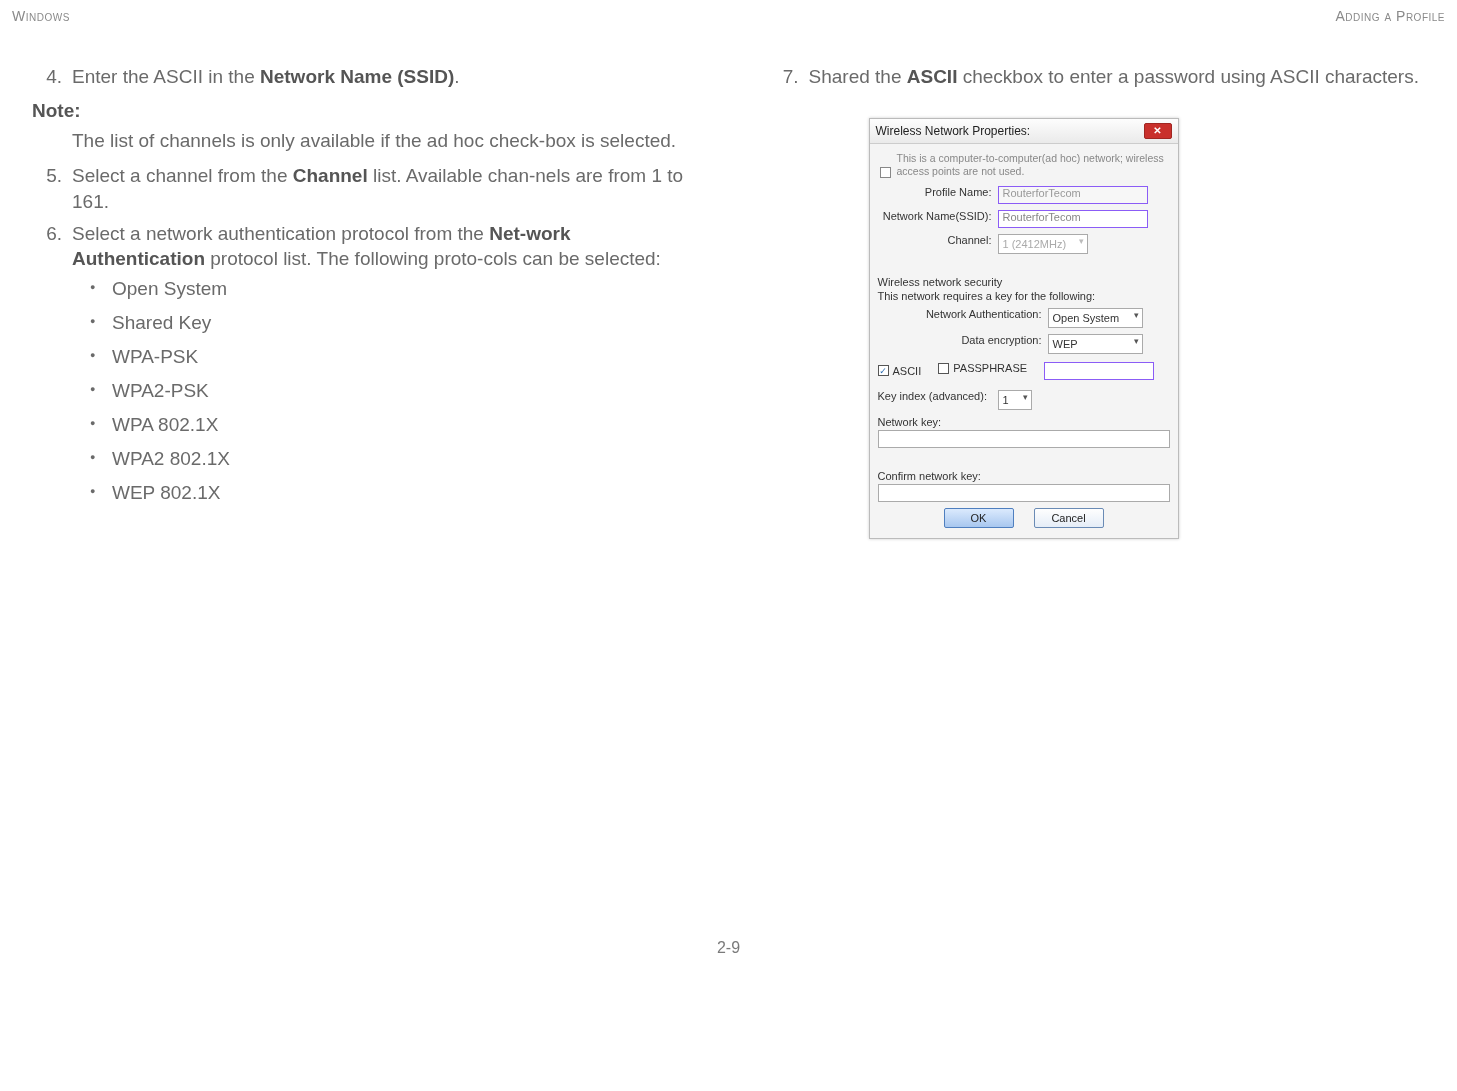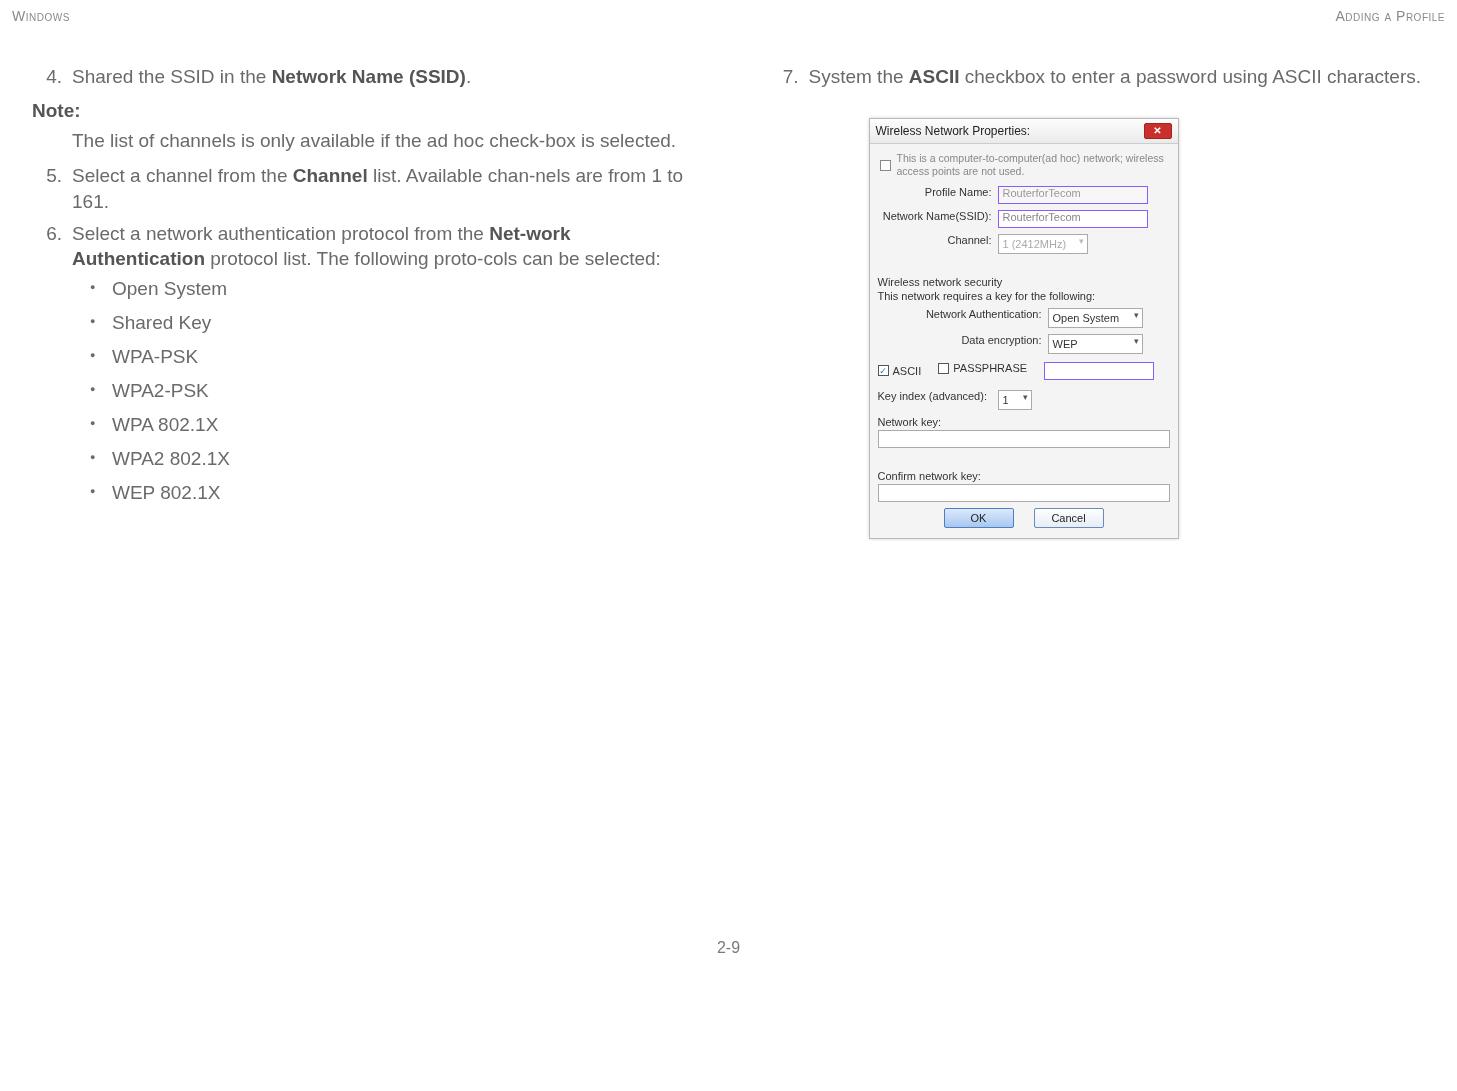--- a/index.html
+++ b/index.html
@@ -144,21 +144,21 @@
   .dlg-select::after {
     content: "▾";
     position: absolute;
     right: 3px;
     top: 1px;
     font-size: 9px;
     color: #555;
   }
   .dlg-select.disabled { color:#aaa; }
   .dlg-select.disabled::after { color:#bbb; }
-  .adhoc-row { display:flex; align-items:center; margin-bottom:8px; }
+  .adhoc-row { display:flex; align-items:flex-end; margin-bottom:8px; }
   .adhoc-row .cb { margin: 2px 6px 0 2px; width:11px; height:11px; border:1px solid #888; background:#fff; flex-shrink:0;}
   .adhoc-row .txt { color:#888; font-size:10.5px; line-height:1.25; }
   .section-label { font-size:11px; color:#333; margin:22px 0 2px 0; }
   .sub-label { font-size:11px; color:#333; margin-bottom:6px; }
   .cb-inline { display:inline-flex; align-items:center; margin-right:14px; font-size:11px; color:#333;}
   .cb-box { width:11px;height:11px;border:1px solid #555;background:#fff;margin-right:4px;display:inline-flex;align-items:center;justify-content:center;font-size:9px;color:#2b6cb0;}
   .cb-box.checked::before{content:"✓";}
   .key-input { width:100%; border:1px solid #aaa; height:18px; background:#fff; margin-bottom:6px;}
   .btn-row { display:flex; justify-content:center; gap:20px; margin-top:6px;}
   .dlg-btn {
@@ -186,21 +186,21 @@
     <span>Windows</span>
     <span>Adding a Profile</span>
   </div>
 
   <div class="columns">
 
     <div class="col">
       <div class="step">
         <div class="step-num">4.</div>
         <div class="step-body">
-          <span>Shared the SSID in the </span><b>Network Name (SSID)</b><span>.</span>
+          <span>Enter the ASCII in the </span><b>Network Name (SSID)</b><span>.</span>
         </div>
       </div>
 
       <div class="note-label">Note:</div>
       <div class="note-body">The list of channels is only available if the ad hoc check-box is selected.</div>
 
       <div class="step">
         <div class="step-num">5.</div>
         <div class="step-body">
           <span>Select a channel from the </span><b>Channel</b><span> list. Available chan-nels are from 1 to 161.</span>
@@ -222,21 +222,21 @@
         <li>WPA 802.1X</li>
         <li>WPA2 802.1X</li>
         <li>WEP 802.1X</li>
       </ul>
     </div>
 
     <div class="col">
       <div class="step">
         <div class="step-num">7.</div>
         <div class="step-body">
-          <span>System the </span><b>ASCII</b><span> checkbox to enter a password using ASCII characters.</span>
+          <span>Shared the </span><b>ASCII</b><span> checkbox to enter a password using ASCII characters.</span>
         </div>
       </div>
 
       <div class="dialog-wrap">
         <div class="dlg-title">
           <span>Wireless Network Properties:</span>
           <span class="dlg-close">✕</span>
         </div>
         <div class="dlg-body">
           <div class="adhoc-row">

